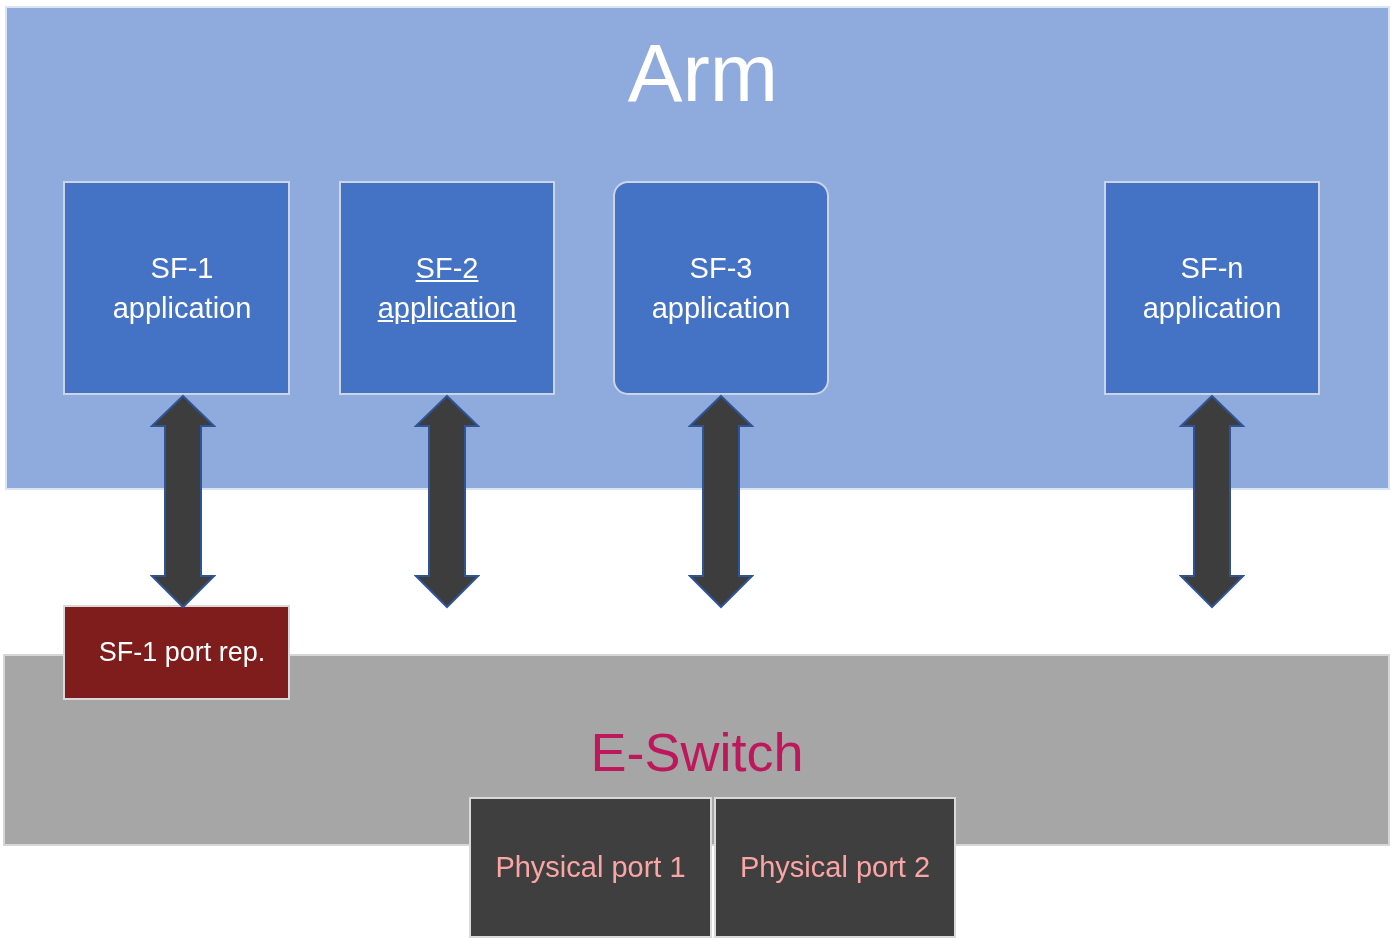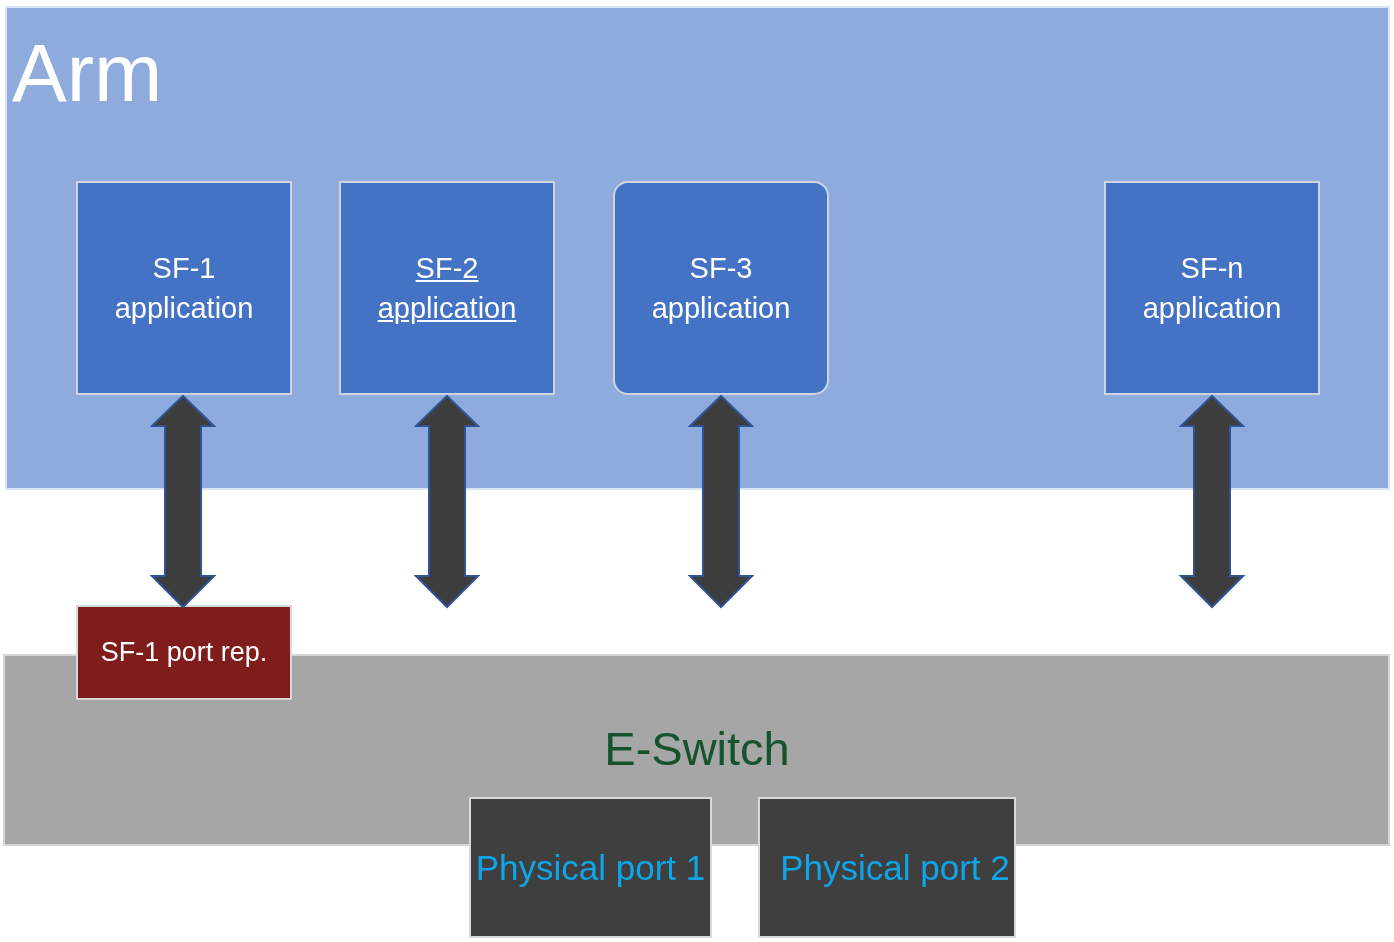--- a/index.html
+++ b/index.html
@@ -25,21 +25,21 @@
     height: 480px;
     background: #8FAADC;
     border: 2px solid #dce4f3;
     z-index: 1;
   }
   .arm-title {
     position: absolute;
     left: 12px;
     right: 0;
     top: 26px;
-    text-align: left;
+    text-align: center;
     color: #ffffff;
     font-size: 82px;
     line-height: 1.15;
     font-weight: 400;
     z-index: 2;
   }
 
   
   .app-box {
     position: absolute;
@@ -51,21 +51,21 @@
     color: #ffffff;
     display: flex;
     flex-direction: column;
     align-items: center;
     justify-content: center;
     text-align: center;
     font-size: 29px;
     line-height: 1.38;
     z-index: 2;
   }
-  .col-0 { left: 76px; }
+  .col-0 { left: 63px; padding-left: 11px; }
   .col-1 { left: 339px; text-decoration: underline; }
   .col-2 { left: 613px; border-radius: 15px; }
   .col-3 { left: 1104px; }
 
   
   .arrow {
     position: absolute;
     top: 394px;
     width: 66px;
     height: 215px;
@@ -87,22 +87,22 @@
     background: #A6A6A6;
     border: 2px solid #d6d6d6;
     z-index: 1;
   }
   .eswitch-title {
     position: absolute;
     left: 0;
     right: 0;
     top: 723px;
     text-align: center;
-    color: #14532d;
-    font-size: 47px;
+    color: #be185d;
+    font-size: 54px;
     line-height: 1.1;
     font-weight: 400;
     z-index: 2;
   }
 
   
   .port-rep {
     position: absolute;
     top: 605px;
     width: 212px;
@@ -118,30 +118,30 @@
     z-index: 2;
   }
 
   
   .phys-port {
     position: absolute;
     top: 797px;
     height: 137px;
     background: #3F3F3F;
     border: 2px solid #d9d9d9;
-    color: #0ea5e9;
+    color: #fca5a5;
     display: flex;
     align-items: center;
     justify-content: center;
     text-align: center;
-    font-size: 35px;
+    font-size: 29px;
     z-index: 2;
   }
   .phys-0 { left: 469px; width: 239px; }
-  .phys-1 { left: 758px; width: 238px; padding-left: 16px; }
+  .phys-1 { left: 714px; width: 238px; }
 </style>
 </head>
 <body>
 
 <div class="stage">
 
   <div class="arm-box"></div>
   <div class="arm-title">Arm</div>
 
   <div class="app-box col-0">

